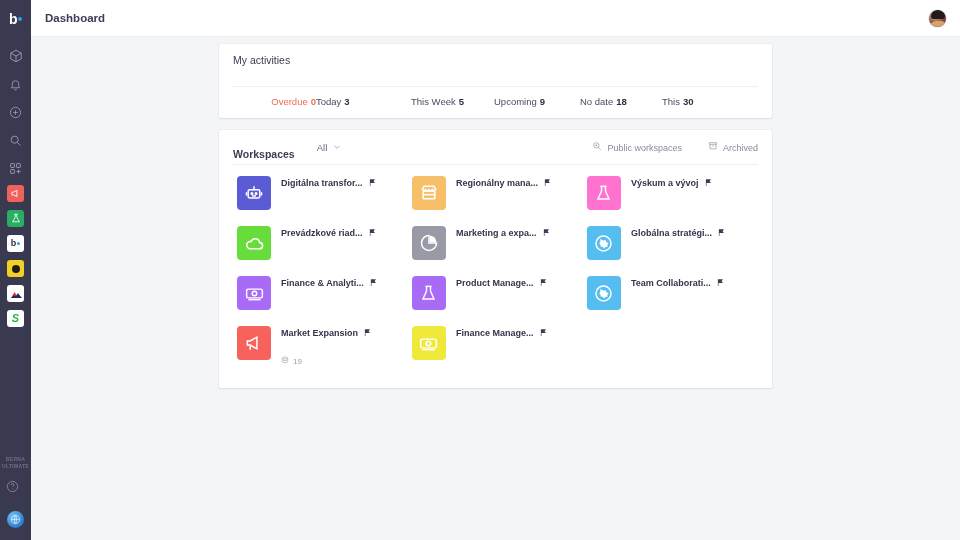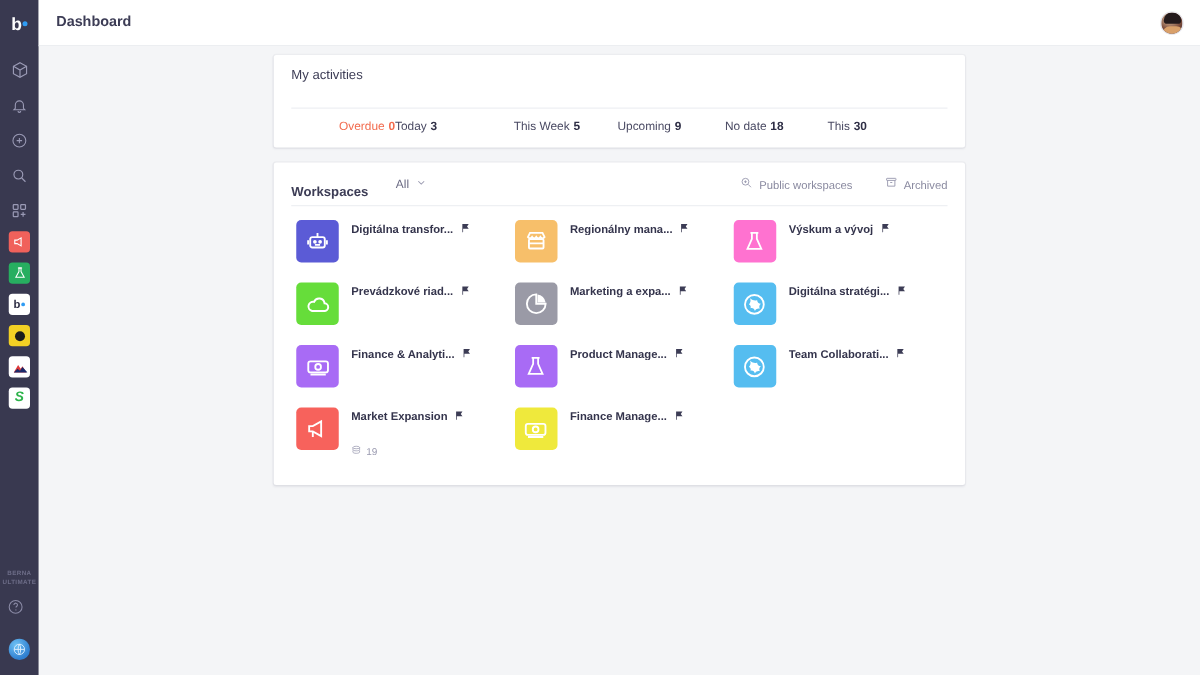--- a/index.html
+++ b/index.html
@@ -418,21 +418,21 @@
 
             <div class="ws-cell">
               <div class="ws-tile" style="background:#55bdf0">
                 <svg width="21" height="21" viewBox="0 0 24 24" fill="none" stroke="#fff" stroke-width="1.7">
                   <circle cx="12" cy="12" r="8.6"></circle>
                   <path d="M8 6.5c1 2 .5 4-1 5.5 1.5.5 2 2 1.5 3.5 2-.5 3.5.5 4 2.5 1-2 3-2.5 4.5-2-1-1.5-.5-3.5 1-4.5-2 0-3.5-1.5-3.5-3.5-1.5 1-4 .5-6.5-1.5z" fill="#fff" stroke="none"></path>
                 </svg>
               </div>
               <div class="ws-meta">
                 <div class="ws-name">
-                  <span class="txt">Digitálna stratégi...</span>
+                  <span class="txt">Globálna stratégi...</span>
                   <span class="ws-flag">
                     <svg width="9" height="9" viewBox="0 0 24 24" fill="#3c3c55">
                         <path d="M5 3v18h1.6v-7.5h12L15 8.4 18.6 3z"></path>
                       </svg>
                   </span>
                 </div>
               </div>
             </div>
 
             <div class="ws-cell">

